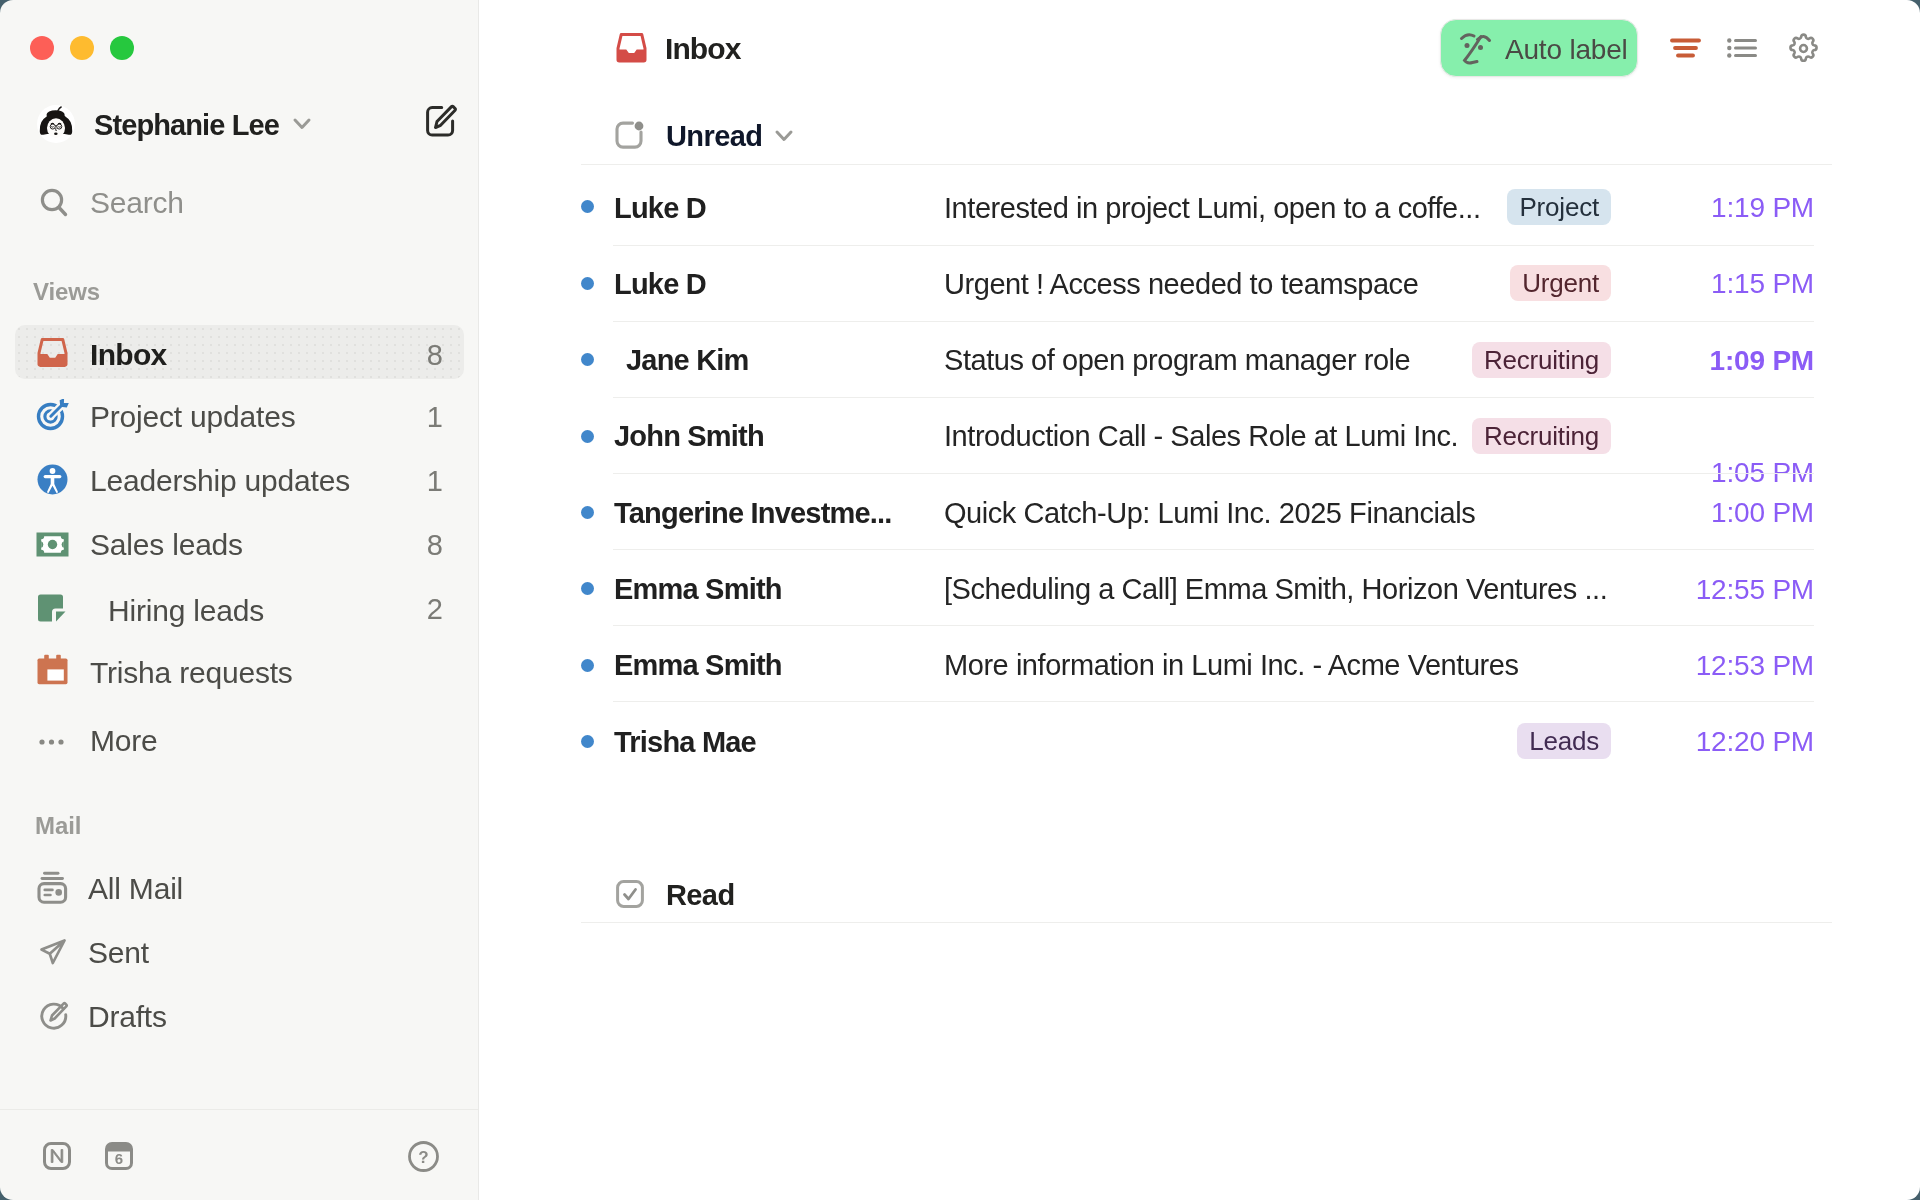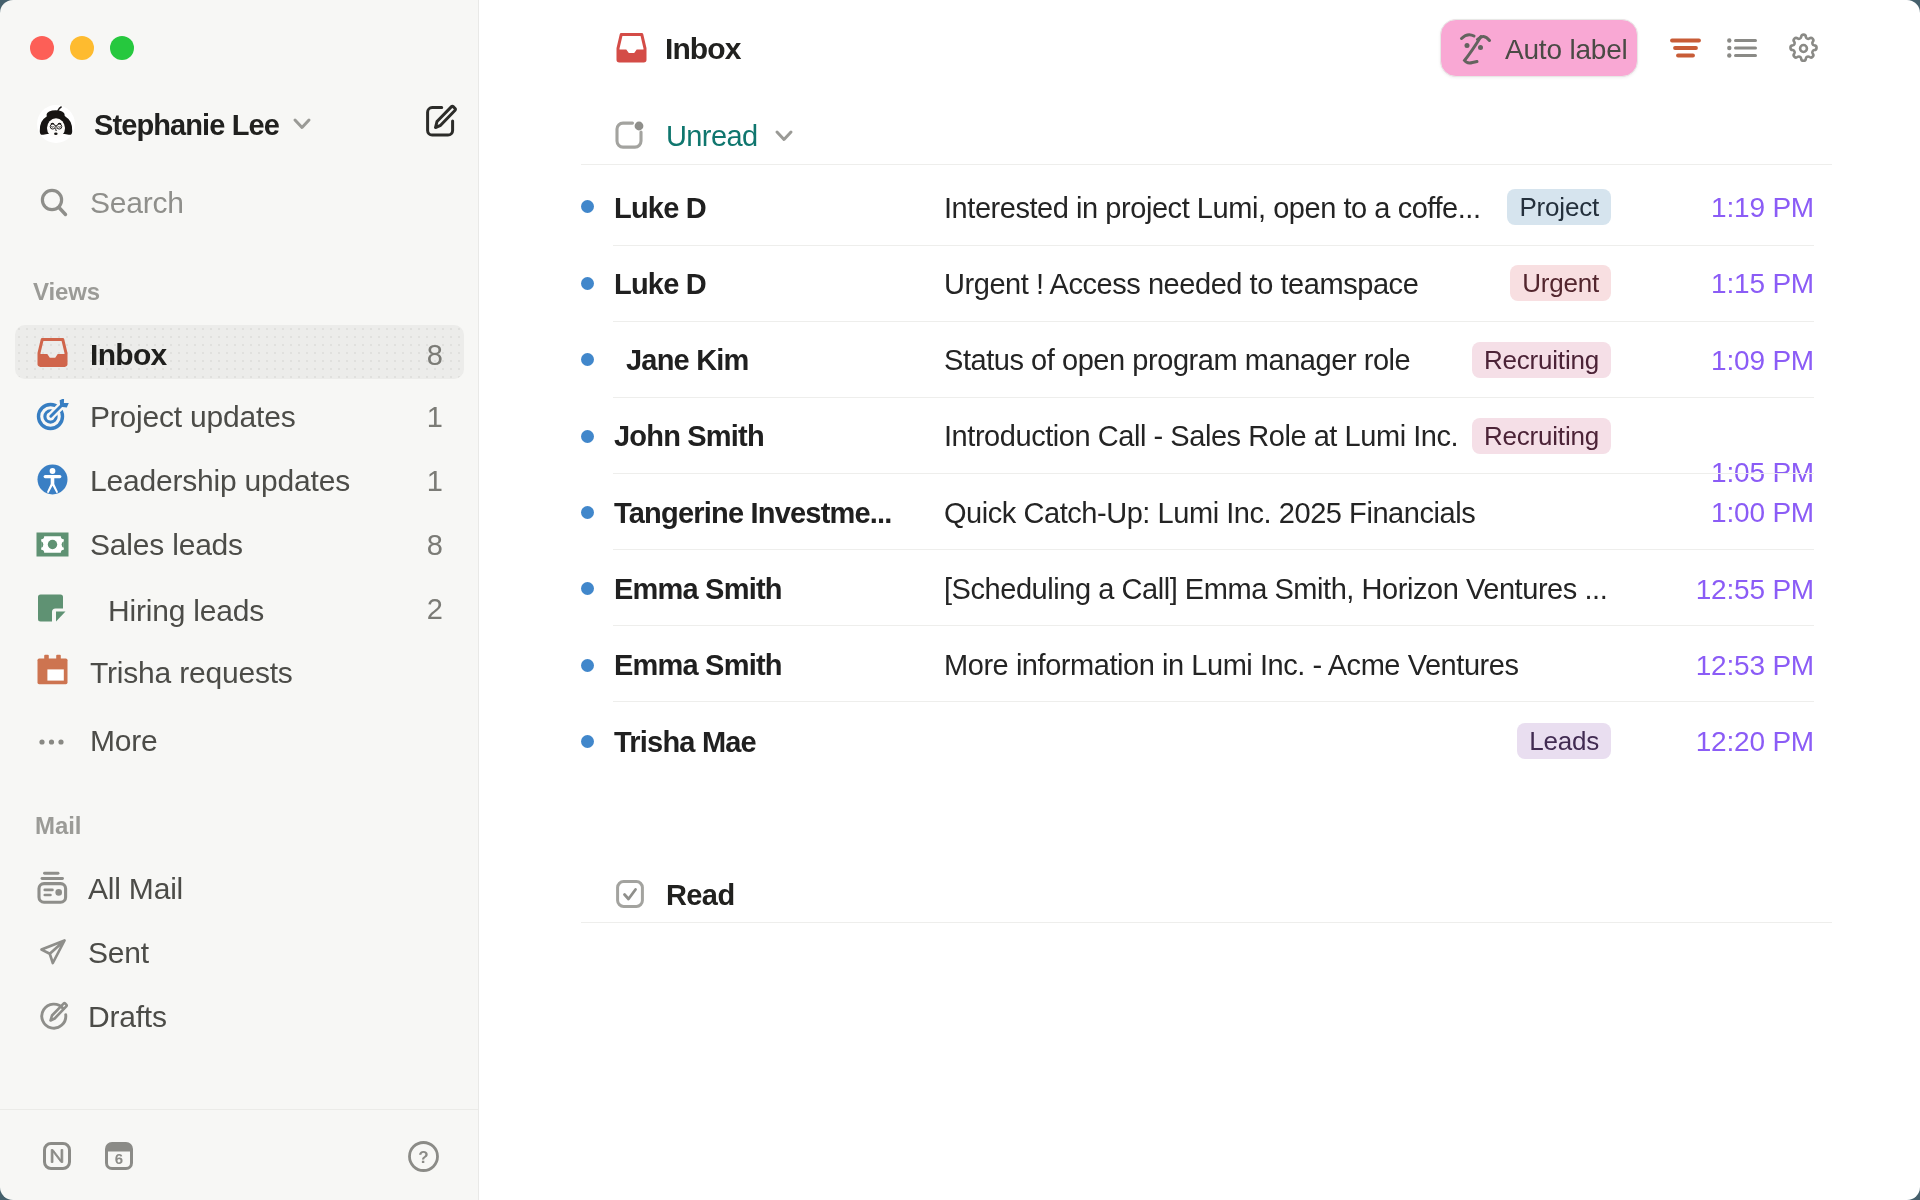--- a/index.html
+++ b/index.html
@@ -161,21 +161,21 @@
   </aside>
 
   <main class="main">
 
     <div class="abs" style="left:137px; top:32px;"><svg width="31" height="32" viewBox="0 0 31 32">
           <path d="M5.2 2.6 H25.8 L29 16.4 v11.4 a1.2 1.2 0 0 1 -1.2 1.2 H3.2 A1.2 1.2 0 0 1 2 27.8 V16.4 Z" fill="none" stroke="#d44c47" stroke-width="3" stroke-linejoin="round"></path>
           <path d="M2 17.4 h8.3 l2.5 3.7 h5.4 l2.5 -3.7 H29 v10.4 a1.2 1.2 0 0 1 -1.2 1.2 H3.2 A1.2 1.2 0 0 1 2 27.8 Z" fill="#d44c47"></path>
         </svg></div>
     <div class="abs" style="left:186px; top:32px; font-size:30px; font-weight:700; color:#21211f; letter-spacing:-0.9px;">Inbox</div>
 
-    <div class="abs" style="left:961px; top:19px; width:198px; height:58px; background:#f9a8d4; border:1px solid #e8e8e6; border-radius:16px; box-shadow:0 1px 3px rgba(0,0,0,0.06);">
+    <div class="abs" style="left:961px; top:19px; width:198px; height:58px; background:#86efac; border:1px solid #e8e8e6; border-radius:16px; box-shadow:0 1px 3px rgba(0,0,0,0.06);">
       <div class="abs" style="left:18px; top:10px;"><svg width="38" height="38" viewBox="0 0 38 38">
             <path d="M2.5 8.5 Q8.5 2.5 15 6" fill="none" stroke="#63635e" stroke-width="3" stroke-linecap="round"></path>
             <path d="M18.5 9.5 Q24.5 3 30.5 10.5" fill="none" stroke="#63635e" stroke-width="3" stroke-linecap="round"></path>
             <path d="M22 6.5 Q13 21 5.5 30.5 Q8 34 13.5 32.5 L18 31.5" fill="none" stroke="#63635e" stroke-width="3" stroke-linecap="round"></path>
             <circle cx="8" cy="15.5" r="2.5" fill="#63635e"></circle>
             <circle cx="21.5" cy="17.5" r="2.5" fill="#63635e"></circle>
           </svg></div>
       <div class="abs" style="left:64px; top:14px; font-size:28px; color:#4a4a45; font-weight:500; letter-spacing:-0.2px;">Auto label</div>
     </div>
     <div class="abs" style="left:1190px; top:36px;"><svg width="33" height="24" viewBox="0 0 33 24">
@@ -193,21 +193,21 @@
         </svg></div>
     <div class="abs" style="left:1308px; top:32px;"><svg width="33" height="33" viewBox="0 0 24 24">
           <path fill="none" stroke="#8a8a86" stroke-width="1.9" stroke-linejoin="round" d="M10.3 3.6 a1.7 1.7 0 0 1 3.4 0 a1.7 1.7 0 0 0 2.6 1.1 a1.7 1.7 0 0 1 2.4 2.4 a1.7 1.7 0 0 0 1.1 2.6 a1.7 1.7 0 0 1 0 3.4 a1.7 1.7 0 0 0 -1.1 2.6 a1.7 1.7 0 0 1 -2.4 2.4 a1.7 1.7 0 0 0 -2.6 1.1 a1.7 1.7 0 0 1 -3.4 0 a1.7 1.7 0 0 0 -2.6 -1.1 a1.7 1.7 0 0 1 -2.4 -2.4 a1.7 1.7 0 0 0 -1.1 -2.6 a1.7 1.7 0 0 1 0 -3.4 a1.7 1.7 0 0 0 1.1 -2.6 a1.7 1.7 0 0 1 2.4 -2.4 a1.7 1.7 0 0 0 2.6 -1.1 z"></path>
           <circle cx="12" cy="12" r="2.5" fill="none" stroke="#8a8a86" stroke-width="1.9"></circle>
         </svg></div>
 
     <div class="abs" style="left:136px; top:120px;"><svg width="30" height="30" viewBox="0 0 30 30">
           <path d="M17.5 3.1 h-9.5 a6 6 0 0 0 -6 6 v12 a6 6 0 0 0 6 6 h12 a6 6 0 0 0 6 -6 v-9" fill="none" stroke="#a3a39f" stroke-width="3.1" stroke-linecap="round"></path>
           <circle cx="24" cy="6" r="4.4" fill="#8f8f8b"></circle>
         </svg></div>
-    <div class="abs" style="left:187px; top:120px; font-size:29px; font-weight:400; color:#0f766e; letter-spacing:-0.6px;">Unread</div>
+    <div class="abs" style="left:187px; top:120px; font-size:29px; font-weight:700; color:#0f172a; letter-spacing:-0.6px;">Unread</div>
     <svg class="abs" style="left:295px; top:128px;" width="20" height="16" viewBox="0 0 20 16">
         <path d="M3 4 L10 11.5 L17 4" fill="none" stroke="#9a9a96" stroke-width="3" stroke-linecap="round" stroke-linejoin="round"></path>
       </svg>
     <div class="sep" style="left:102px; right:88px; top:164px;"></div>
 
     <div class="dot" style="left:102px; top:200px;"></div>
     <div class="abs sender" style="left:135px; top:191.5px;">Luke D</div>
     <div class="abs subject" style="left:465px; top:191.5px;">Interested in project Lumi, open to a coffe...</div>
     <div class="chip" style="right:309px; top:189px; background:#d6e4ee; color:#24303c;">Project</div>
     <div class="abs time" style="right:106px; top:192px;">1:19 PM</div>
@@ -217,21 +217,21 @@
     <div class="abs sender" style="left:135px; top:267.8px;">Luke D</div>
     <div class="abs subject" style="left:465px; top:267.8px;">Urgent ! Access needed to teamspace</div>
     <div class="chip" style="right:309px; top:265px; background:#f8dfe1; color:#53262e;">Urgent</div>
     <div class="abs time" style="right:106px; top:268.3px;">1:15 PM</div>
     <div class="sep" style="left:134px; right:106px; top:321px;"></div>
 
     <div class="dot" style="left:102px; top:353px;"></div>
     <div class="abs sender" style="left:147px; top:344.1px;">Jane Kim</div>
     <div class="abs subject" style="left:465px; top:344.1px;">Status of open program manager role</div>
     <div class="chip" style="right:309px; top:342px; background:#f5dfe7; color:#4c2337;">Recruiting</div>
-    <div class="abs time" style="right:106px; top:344.6px;">1:09 PM</div>
+    <div class="abs time" style="right:106px; top:344.6px;font-weight:bold;">1:09 PM</div>
     <div class="sep" style="left:134px; right:106px; top:397px;"></div>
 
     <div class="dot" style="left:102px; top:430px;"></div>
     <div class="abs sender" style="left:135px; top:420.4px;">John Smith</div>
     <div class="abs subject" style="left:465px; top:420.4px;">Introduction Call - Sales Role at Lumi Inc.</div>
     <div class="chip" style="right:309px; top:418px; background:#f5dfe7; color:#4c2337;">Recruiting</div>
     <div class="abs time" style="right:106px; top:420.9px;margin-top:36px;">1:05 PM</div>
     <div class="sep" style="left:134px; right:106px; top:473px;"></div>
 
     <div class="dot" style="left:102px; top:506px;"></div>

